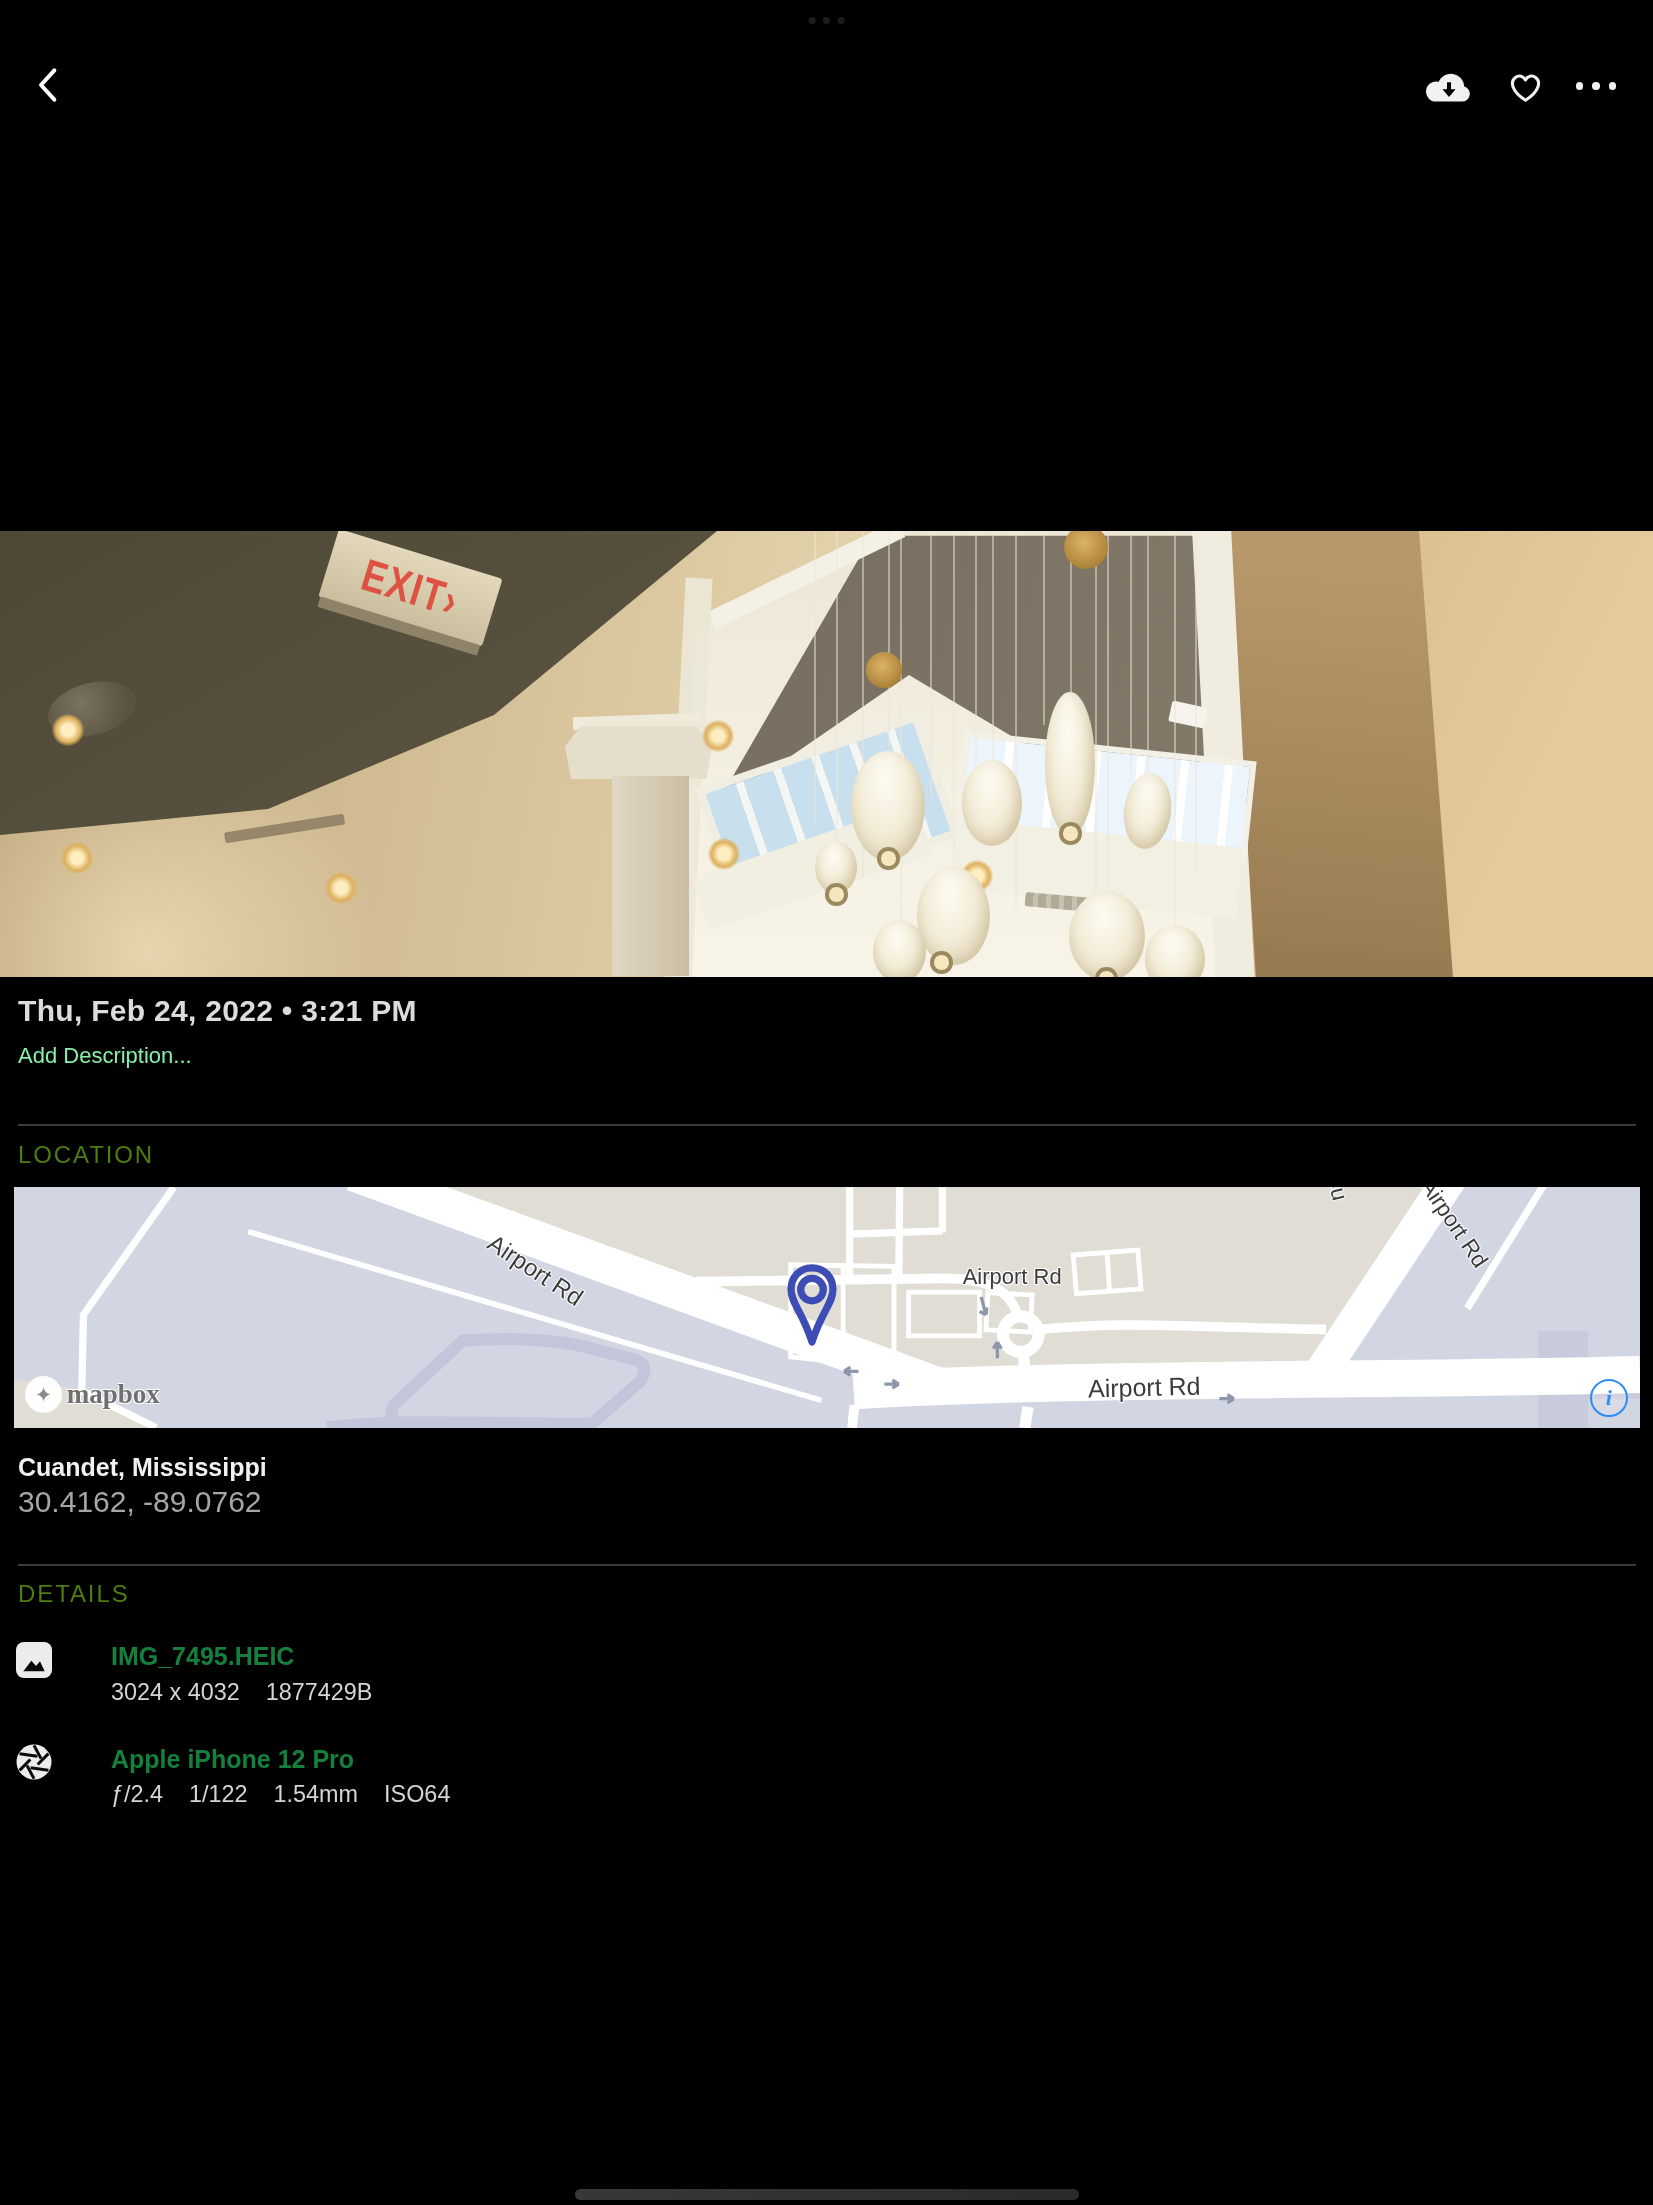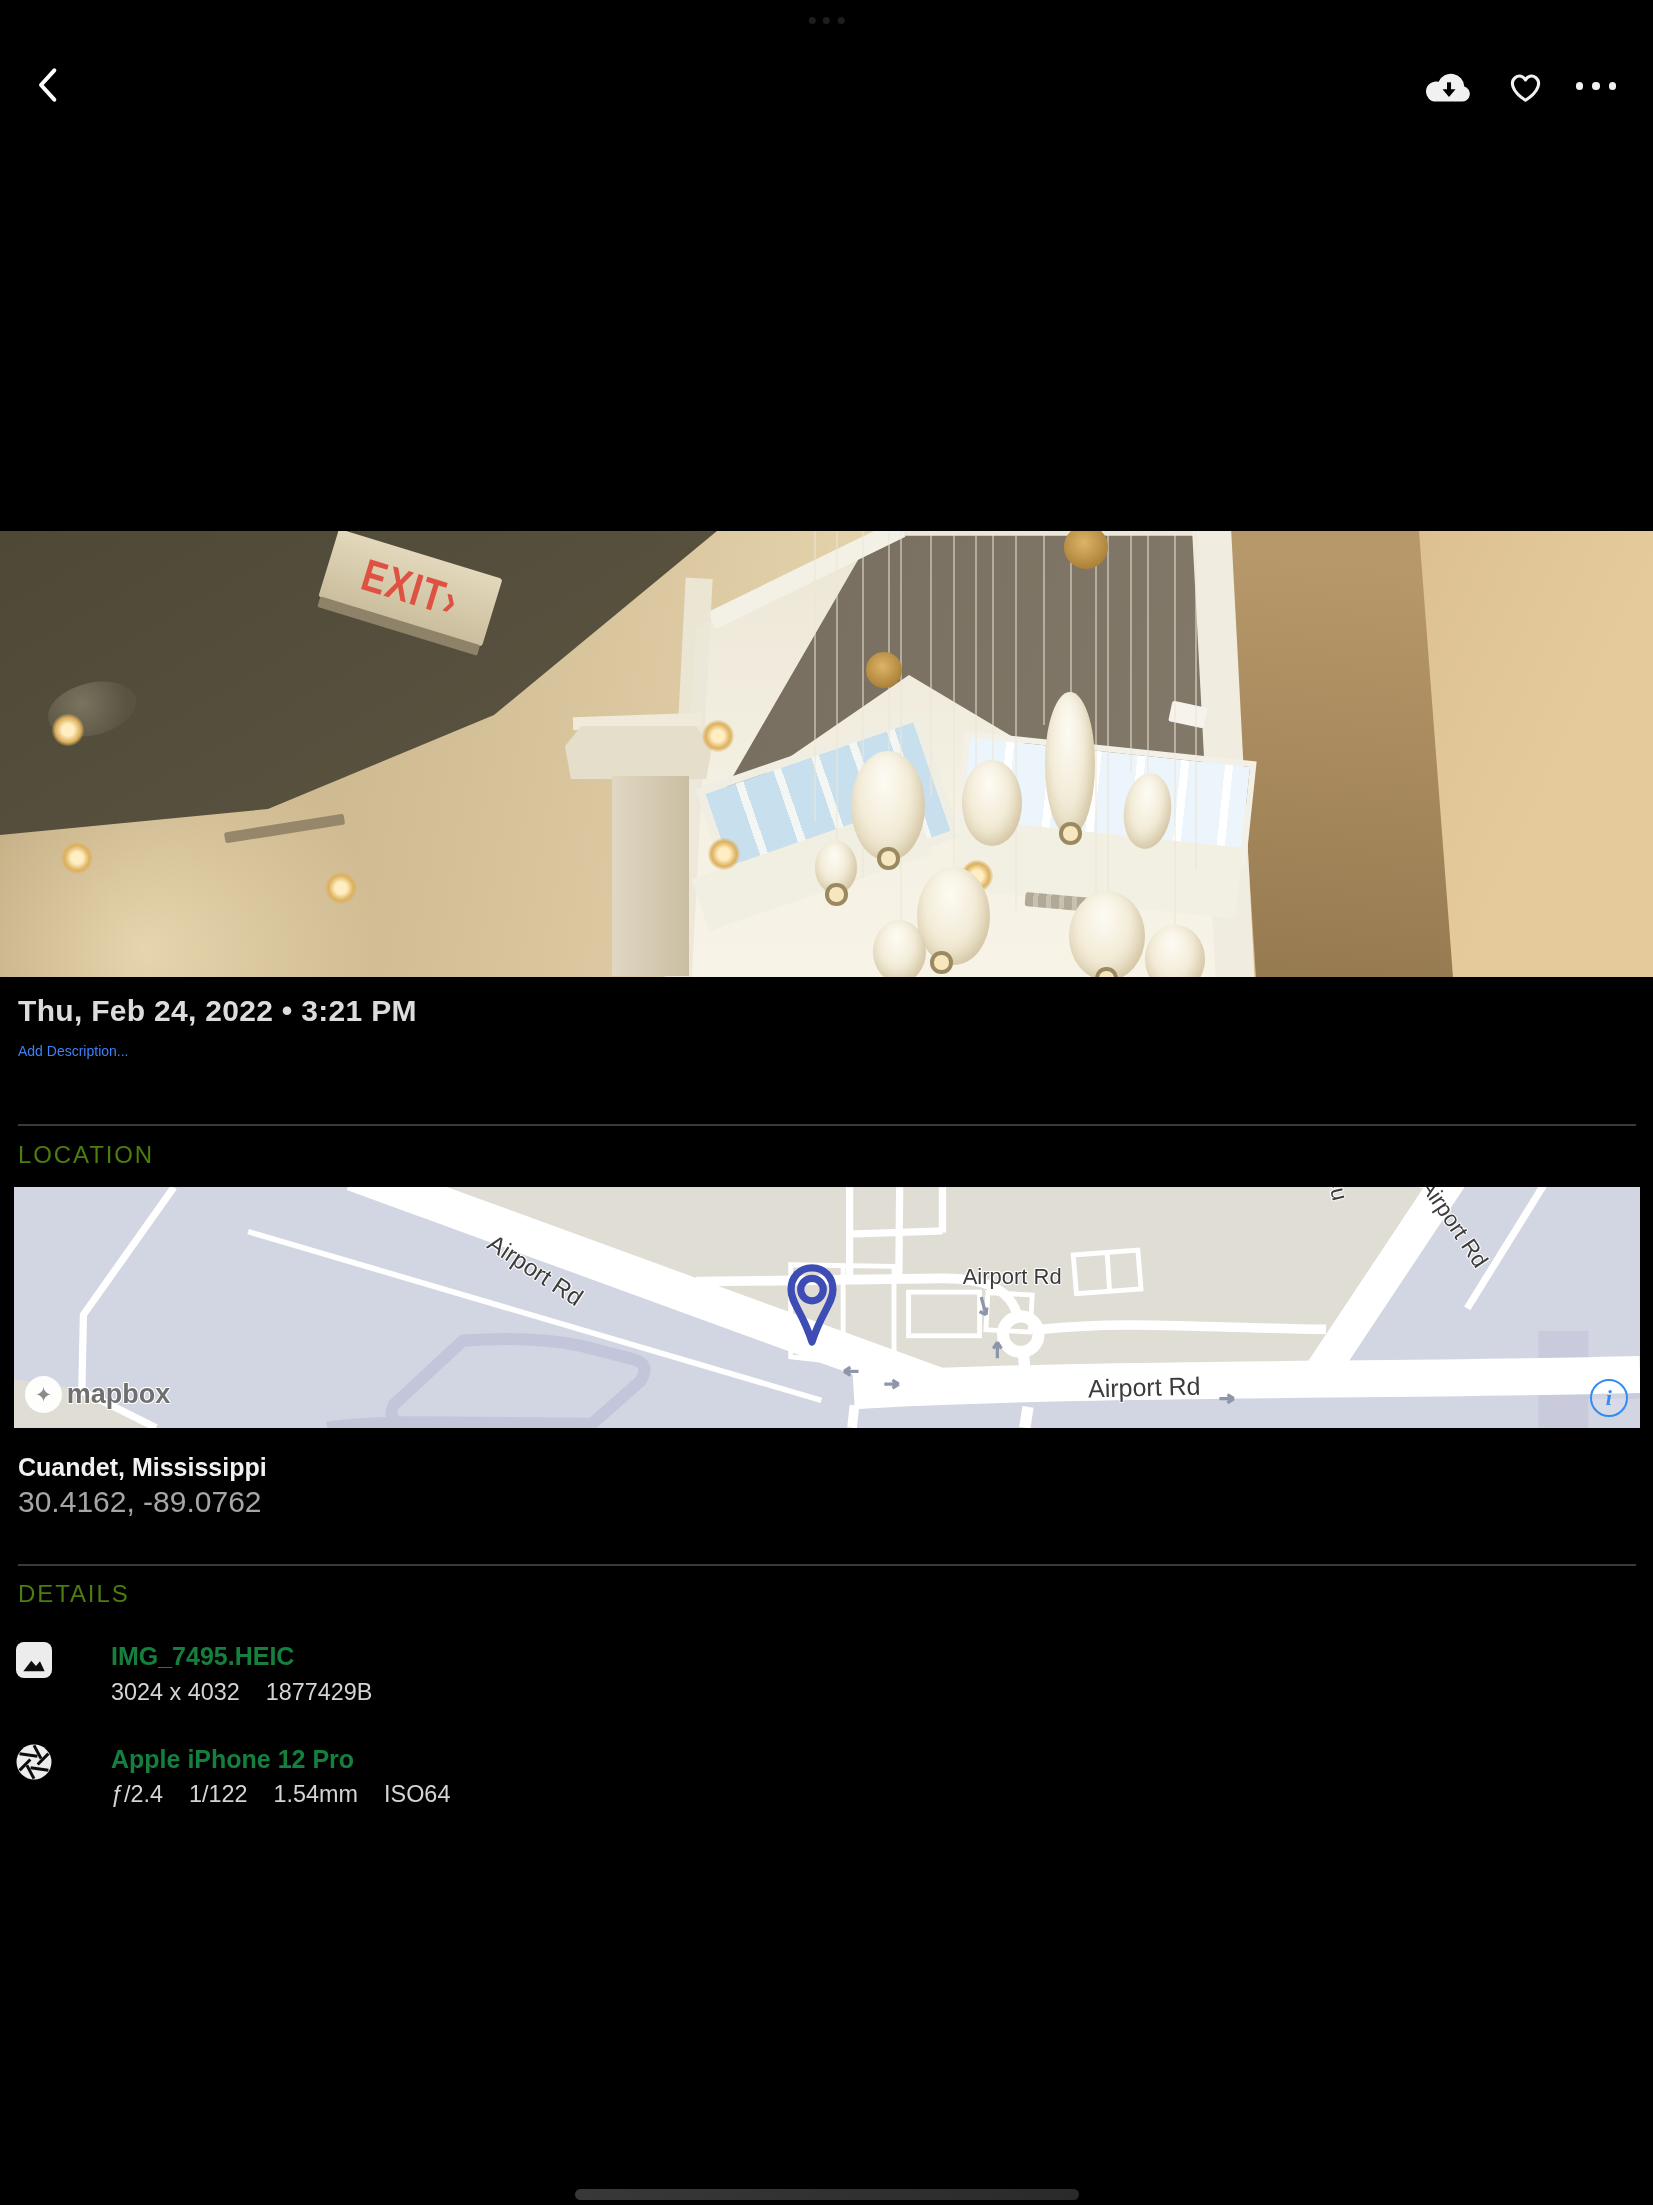--- a/index.html
+++ b/index.html
@@ -66,40 +66,40 @@
   .dl{position:absolute;width:32px;height:32px;border-radius:50%;
       background:radial-gradient(circle,#ffeec2 0 26%,#ddb05c 55%,rgba(150,110,50,0) 74%);}
   .gold{position:absolute;border-radius:50%;background:radial-gradient(circle at 45% 40%,#dcb468,#a87e34 78%);}
   .lamp{position:absolute;border-radius:50%;
         background:radial-gradient(ellipse at 45% 28%,#fdfbf3 0%,#f3ecd8 45%,#e3d7b9 78%,#d5c6a3 100%);
         box-shadow:inset -3.2px -4.8px 11.3px rgba(160,140,95,.25);}
   .ring{position:absolute;width:14.5px;height:14.5px;border-radius:50%;border:4px solid #9b8a60;background:#f7e7bf;}
 
   
   .date-line{left:18px;top:994px;font-size:30px;font-weight:600;color:#dcdcdc;letter-spacing:0.3px;}
-  .desc-line{left:18px;top:1043px;font-size:14px;color:#3b82f6;cursor:text;}
+  .desc-line{left:18px;top:1043px;font-size:22px;color:#86efac;cursor:text;}
   .divider{left:18px;width:1618px;height:1.6px;background:#3a3a3a;}
   .d1{top:1124px;} .d2{top:1564px;}
   .sec-label{left:18px;font-size:24px;color:#4d7c0f;letter-spacing:1.9px;}
 
   
   .map{left:13.7px;top:1187px;width:1626px;height:241px;background:#d2d5e2;overflow:hidden;cursor:pointer;}
   .map-label{position:absolute;font-size:22px;color:#3c3c3c;white-space:nowrap;
              text-shadow:0.8px 0.8px 0 #fff,-0.8px -0.8px 0 #fff,0.8px -0.8px 0 #fff,-0.8px 0.8px 0 #fff,0 0 3.2px #fff;}
   .lbl-nw{left:484px;top:42px;transform:rotate(33.5deg);transform-origin:0 0;font-size:24px;}
   .lbl-s{left:1074px;top:186px;font-size:25px;transform:rotate(-1.5deg);}
   .lbl-ne{left:1422px;top:-13px;transform:rotate(56deg);transform-origin:0 0;font-size:22.6px;}
   .lbl-c{left:1332px;top:-18px;transform:rotate(77deg);transform-origin:0 0;font-size:22.6px;}
   .lbl-cuandet{left:949px;top:77px;}
   .pin{left:772px;top:76px;width:52px;height:87px;}
   .mapbox-logo{left:11.3px;top:189px;display:flex;align-items:center;gap:4.8px;}
   .mb-circle{width:37px;height:37px;border-radius:50%;background:rgba(255,255,255,.95);
              display:flex;align-items:center;justify-content:center;color:#8b8b8b;font-size:21px;}
   .mb-word{font-size:27px;font-weight:700;color:#6f6f6f;
-           text-shadow:0.8px 0.8px 0 #fff,-0.8px -0.8px 0 #fff,0.8px -0.8px 0 #fff,-0.8px 0.8px 0 #fff;}
+           text-shadow:0.8px 0.8px 0 #fff,-0.8px -0.8px 0 #fff,0.8px -0.8px 0 #fff,-0.8px 0.8px 0 #fff;font-family:Liberation Serif, serif;}
   .info-btn{left:1576px;top:192px;width:34px;height:34px;border-radius:50%;border:2.4px solid #2e8cf5;
             color:#2e8cf5;display:flex;align-items:center;justify-content:center;
             font:italic 700 22px "Liberation Serif",serif;background:rgba(255,255,255,.15);}
   .place{left:18px;top:1453px;font-size:25px;font-weight:700;color:#f1f1f1;}
   .coords{left:18px;top:1485px;font-size:30px;color:#a6a6a6;}
 
   
   .file-icon{left:16px;top:1642px;width:36px;height:36px;border-radius:8px;background:#ececec;
              display:flex;align-items:flex-end;justify-content:center;}
   .ap-icon{left:13.7px;top:1742px;width:40px;height:40px;}

